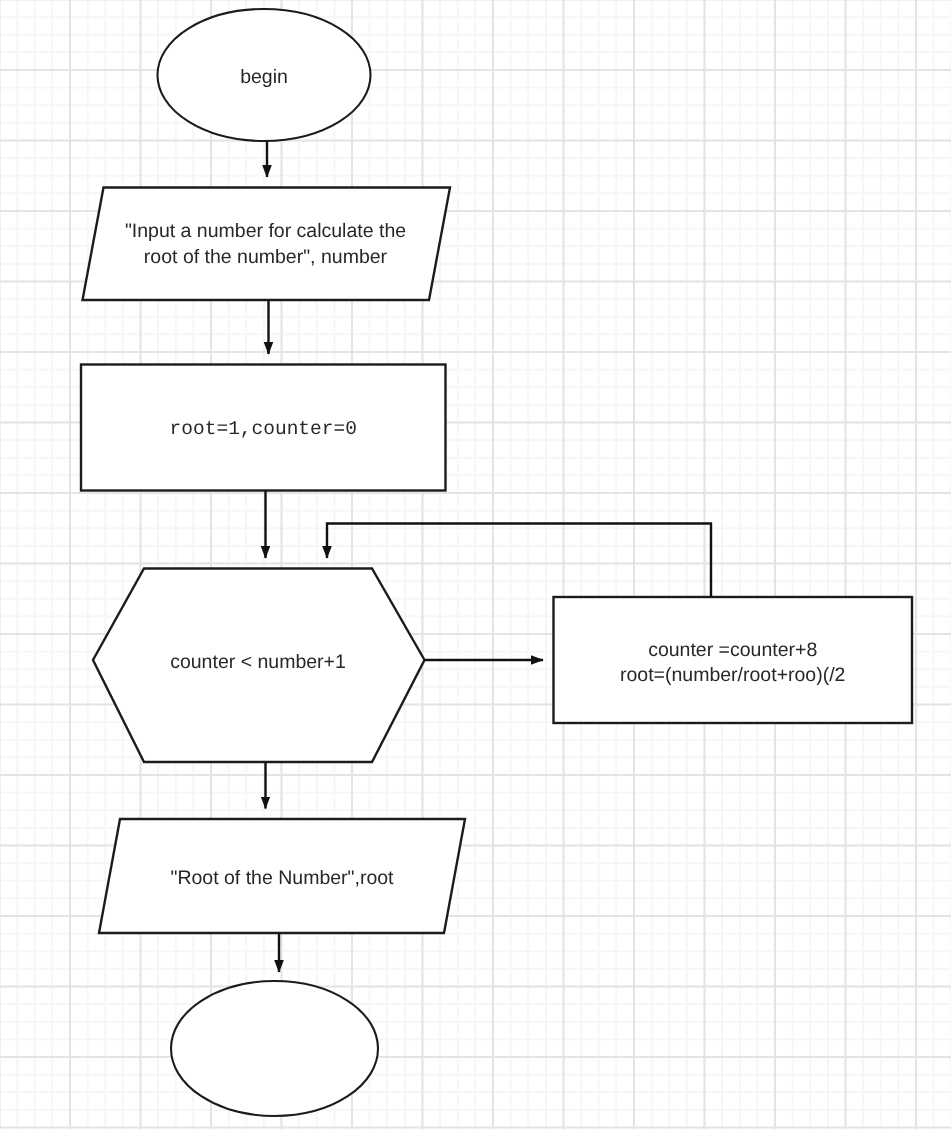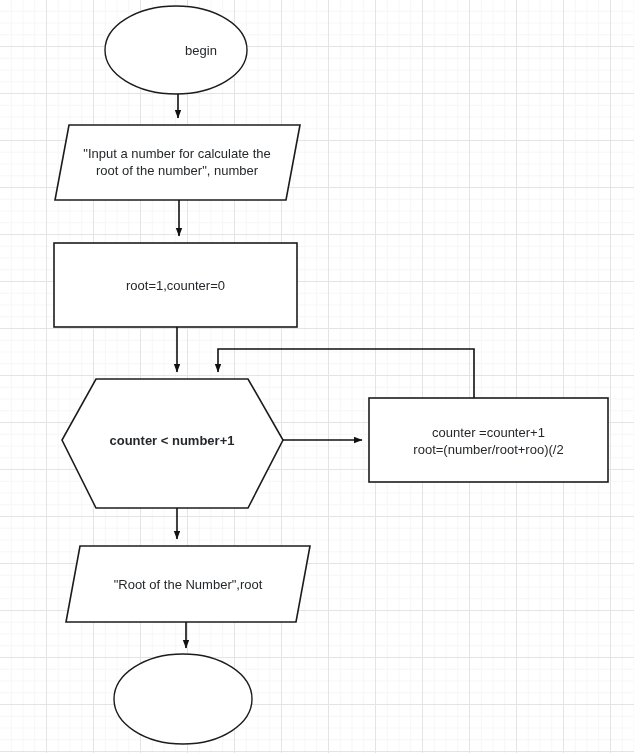--- a/index.html
+++ b/index.html
@@ -96,28 +96,28 @@
 
     <path class="connector" d="M283,440 L362,440" marker-end="url(#arrowhead)"></path>
 
     <path class="connector" d="M474,398 L474,349 L218,349 L218,372" marker-end="url(#arrowhead)"></path>
 
     <path class="connector" d="M177,508 L177,539" marker-end="url(#arrowhead)"></path>
 
     <path class="connector" d="M186,622 L186,648" marker-end="url(#arrowhead)"></path>
   </svg>
 
-  <div class="node-label" style="left:106px; top:28px; width:140px; height:44px;padding-left:25px;">begin</div>
+  <div class="node-label" style="left:106px; top:28px; width:140px; height:44px;">begin</div>
 
   <div class="node-label" style="left:62px; top:138px; width:230px; height:48px;">"Input a number for calculate the
 root of the number", number</div>
 
-  <div class="node-label" style="left:56px; top:265px; width:239px; height:40px;">root=1,counter=0</div>
+  <div class="node-label" style="left:56px; top:265px; width:239px; height:40px;font-family:Liberation Mono, monospace;">root=1,counter=0</div>
 
-  <div class="node-label" style="left:72px; top:422px; width:200px; height:36px;font-weight:bold;">counter &lt; number+1</div>
+  <div class="node-label" style="left:72px; top:422px; width:200px; height:36px;">counter &lt; number+1</div>
 
-  <div class="node-label" style="left:372px; top:419px; width:233px; height:44px;">counter =counter+1
+  <div class="node-label" style="left:372px; top:419px; width:233px; height:44px;">counter =counter+8
 root=(number/root+roo)(/2</div>
 
   <div class="node-label" style="left:72px; top:566px; width:232px; height:36px;">"Root of the Number",root</div>
 
 
 </div>
 
 </body></html>

